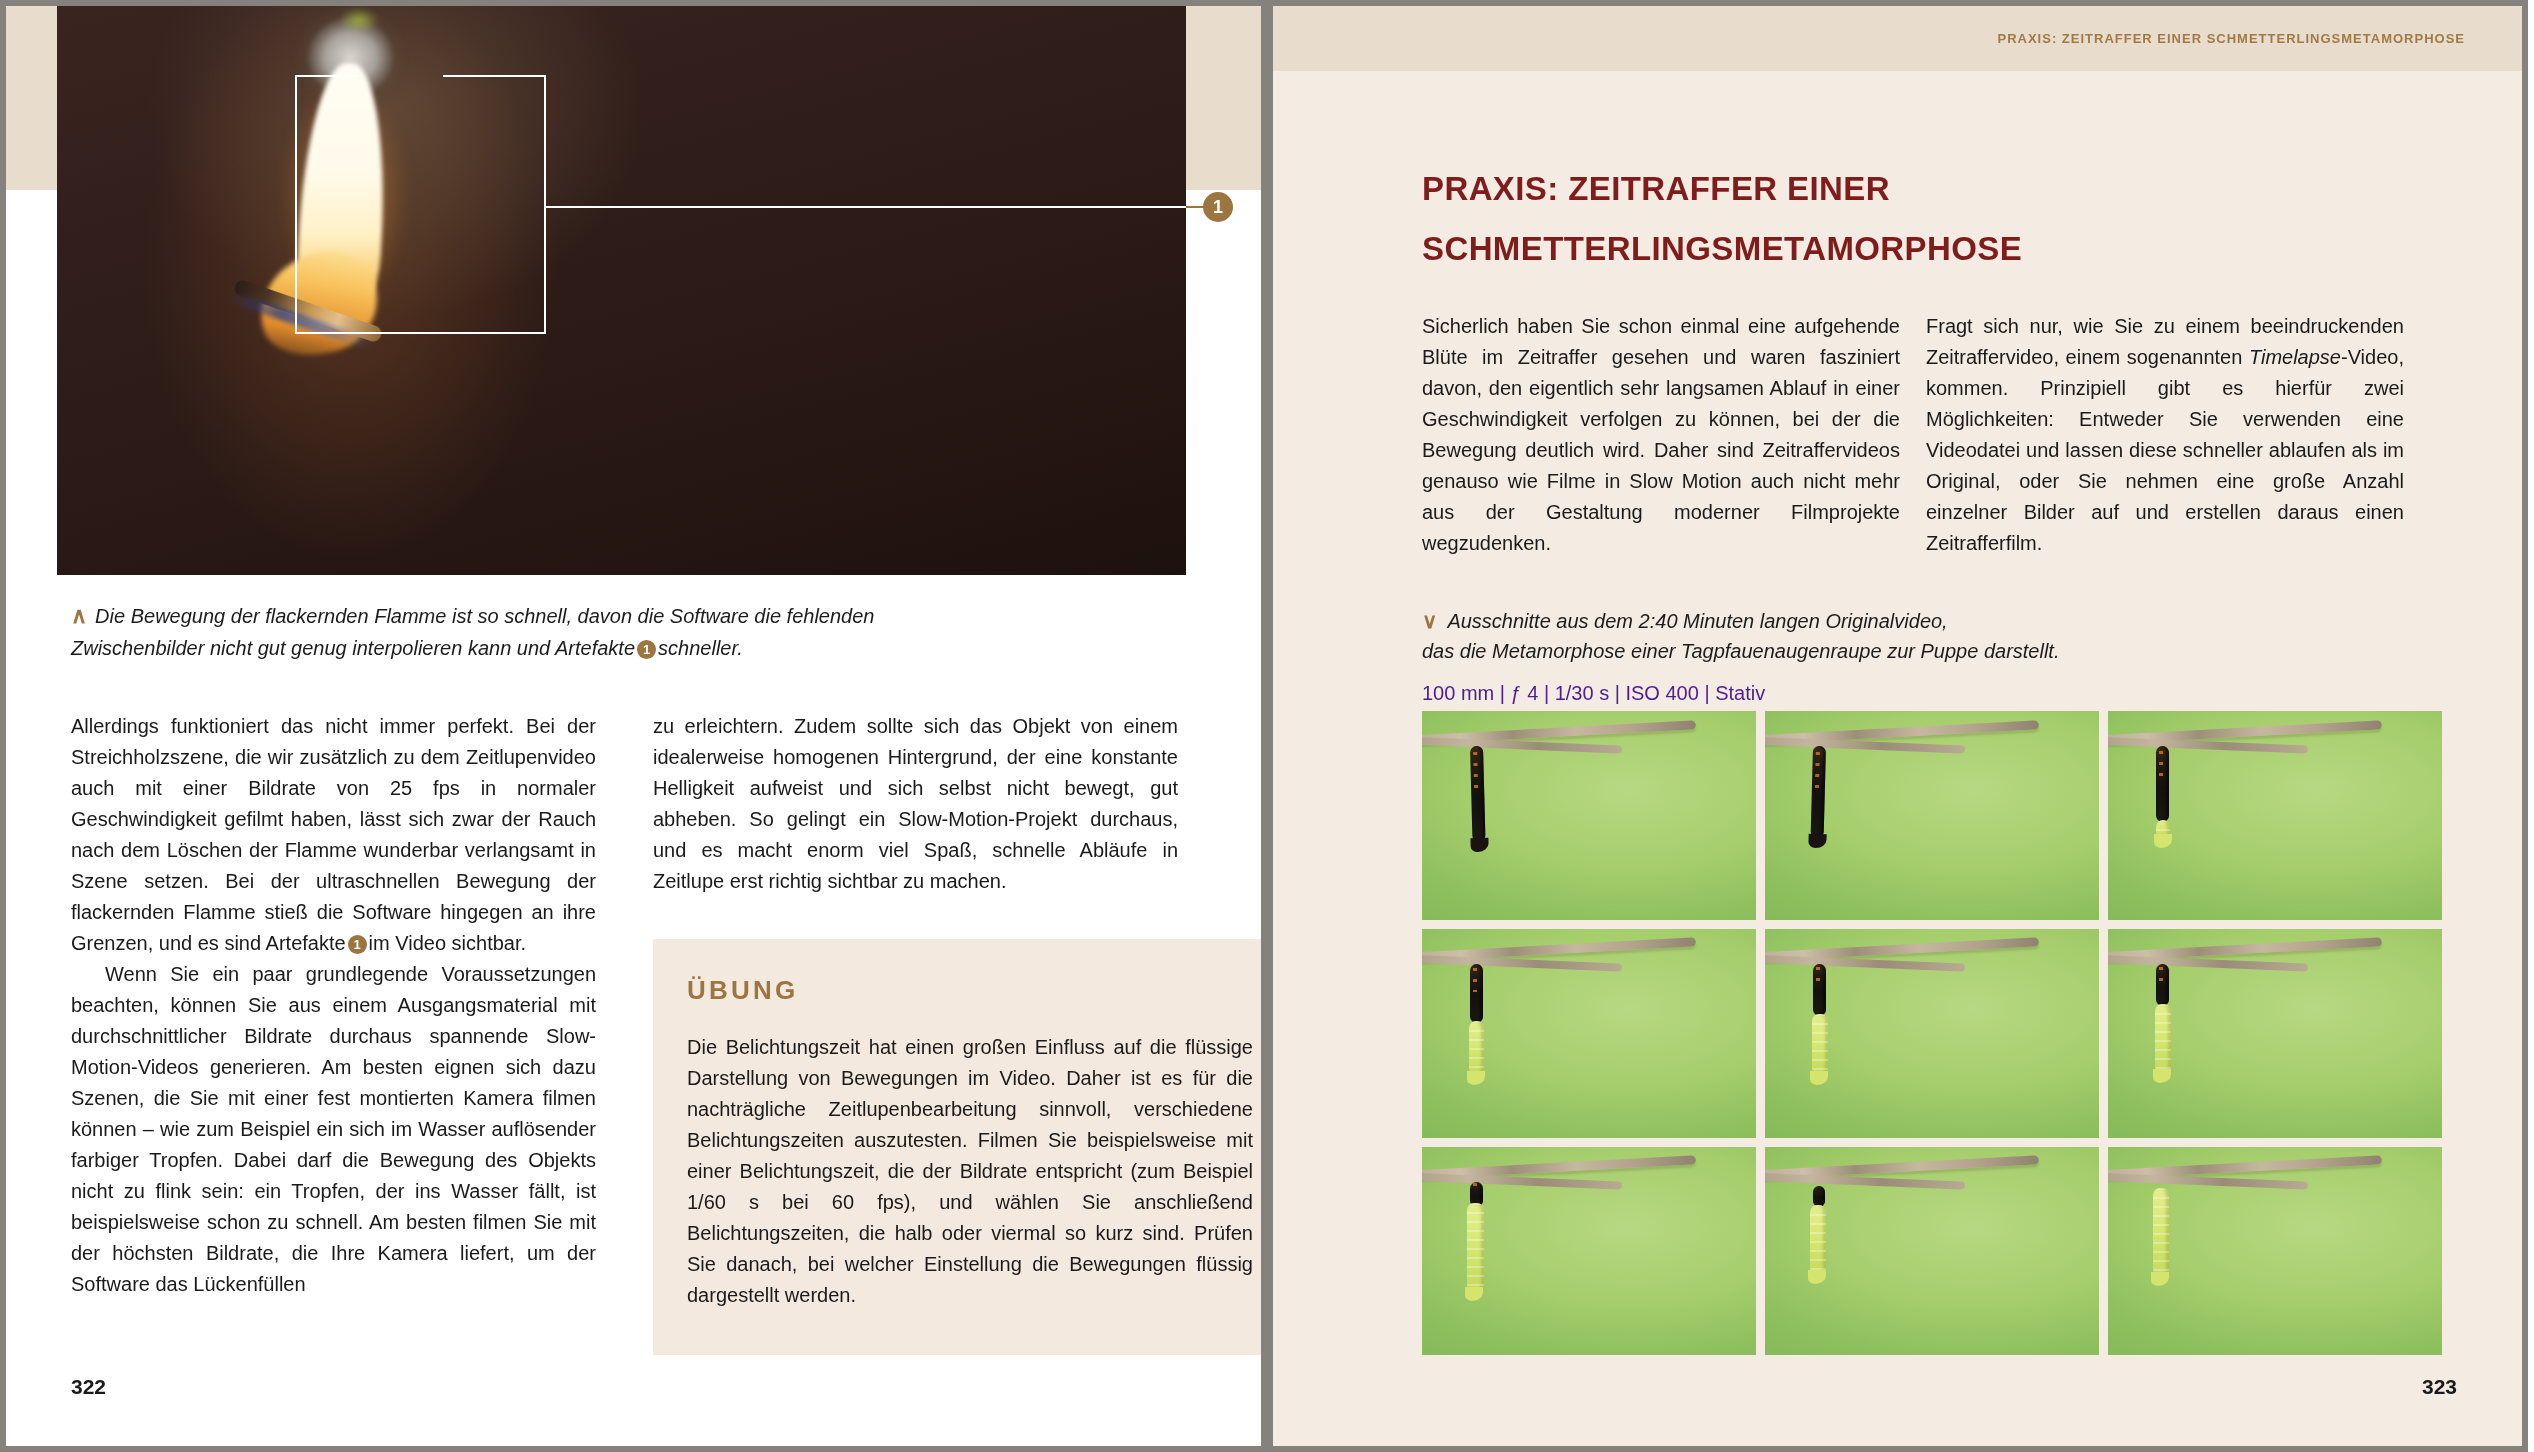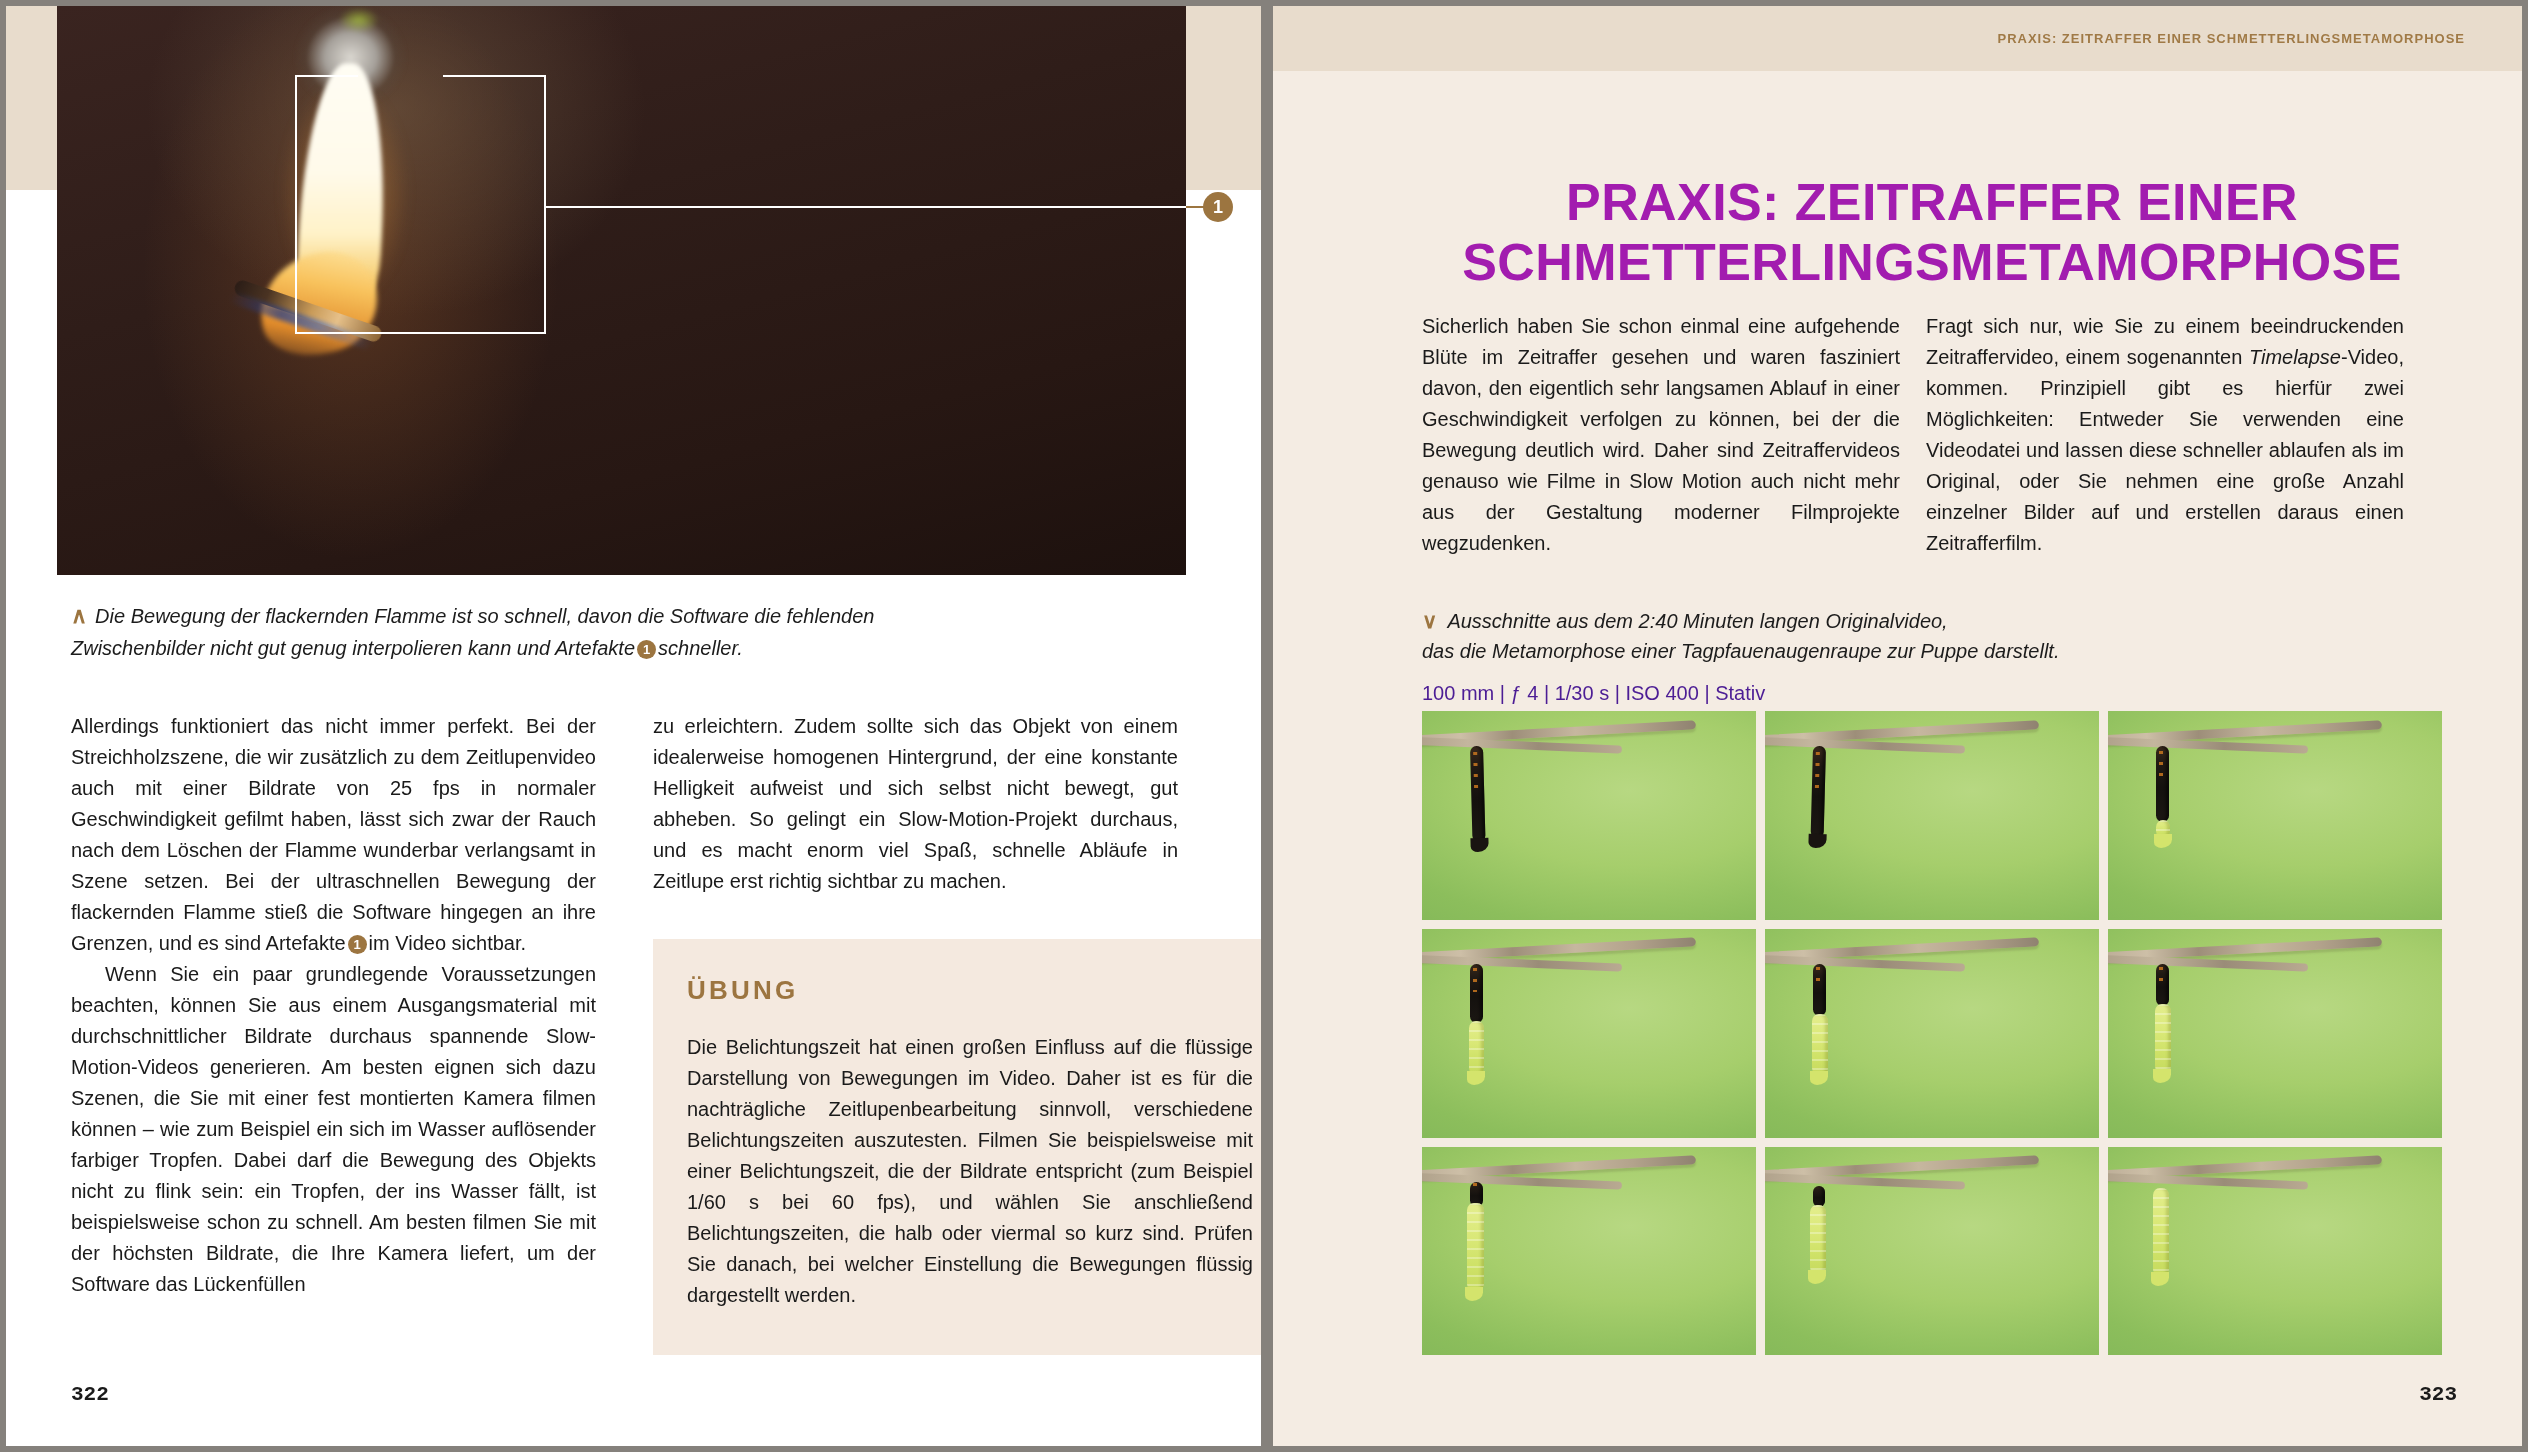--- a/index.html
+++ b/index.html
@@ -292,25 +292,25 @@
     line-height: 31px;
     color: #1a1a1a;
     text-align: justify;
     margin: 0;
     font-family: "Liberation Sans", sans-serif;
   }
 
   
   .pagenum {
     position: absolute;
-    bottom: 40px;
+    bottom: 47px;
     font-size: 21px;
     font-weight: bold;
     color: #1a1a1a;
-    font-family: Liberation Mono, monospace;
+    font-family: Liberation Sans, sans-serif;
   }
   .pagenum-left { left: 65px; }
   .pagenum-right { right: 65px; }
 
   
   .running-head-band {
     position: absolute;
     top: 0;
     left: 0;
     width: 100%;
@@ -329,27 +329,26 @@
     letter-spacing: 1px;
     font-family: "Liberation Sans", sans-serif;
     white-space: nowrap;
   }
 
   .chapter-title {
     position: absolute;
     top: 131px;
     left: 149px;
     width: 1020px;
-    color: #a21caf;
-    font-size: 52px;
+    color: #7f1d1d;
+    font-size: 33px;
     font-weight: bold;
     line-height: 60px;
     letter-spacing: 0.4px;
     font-family: "Liberation Sans", sans-serif;
-    text-align: center;
   }
 
   .right-cols {
     position: absolute;
     top: 305px;
     left: 149px;
     width: 1012px;
     display: flex;
     gap: 26px;
   }

